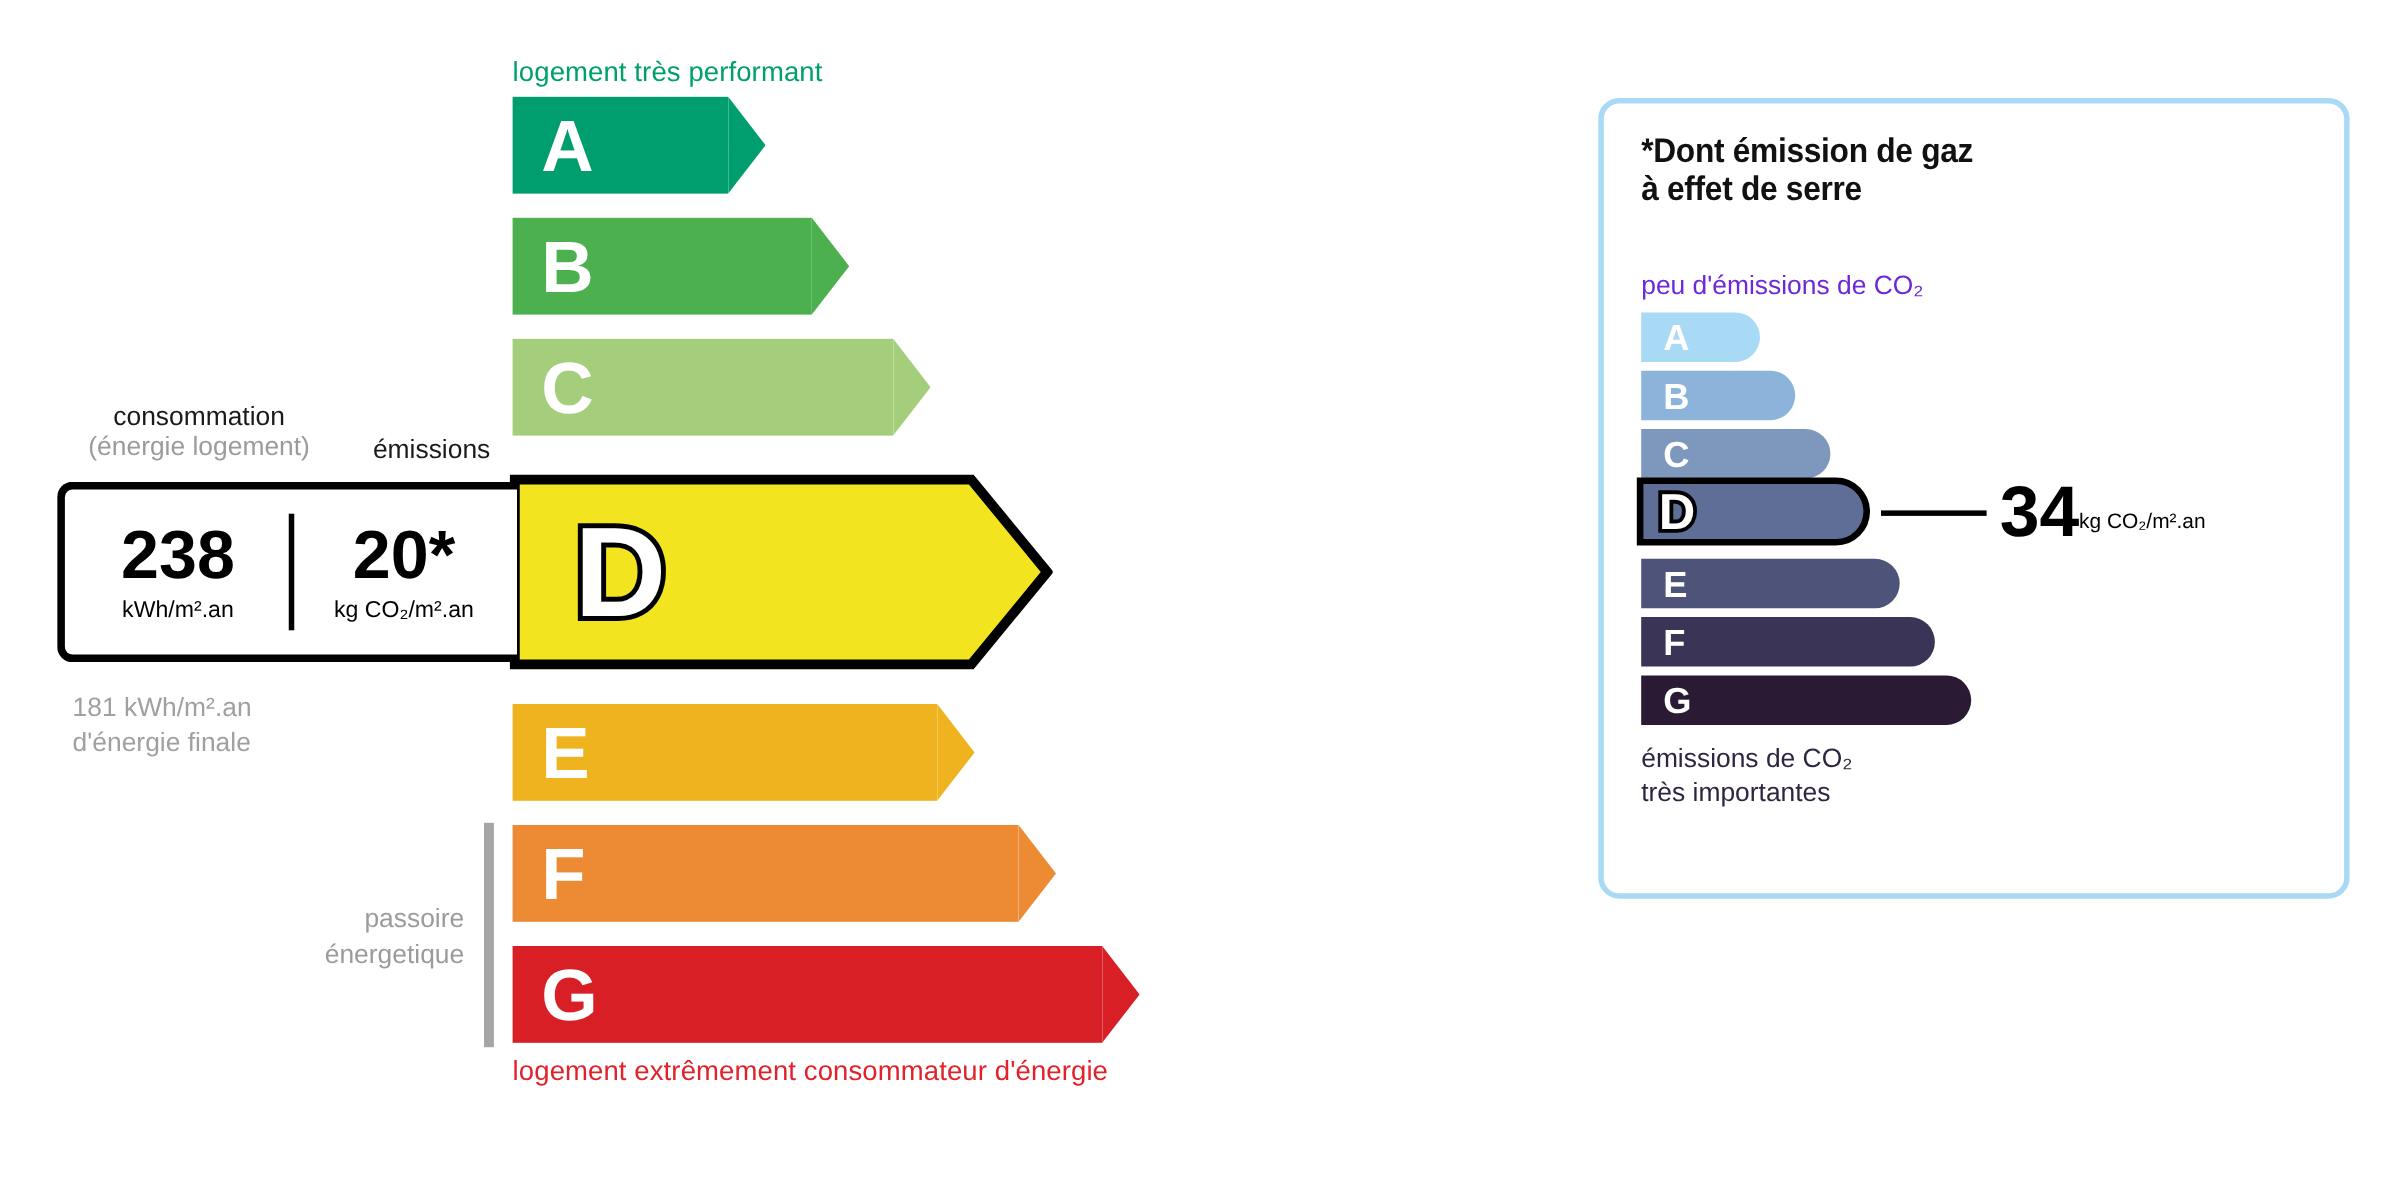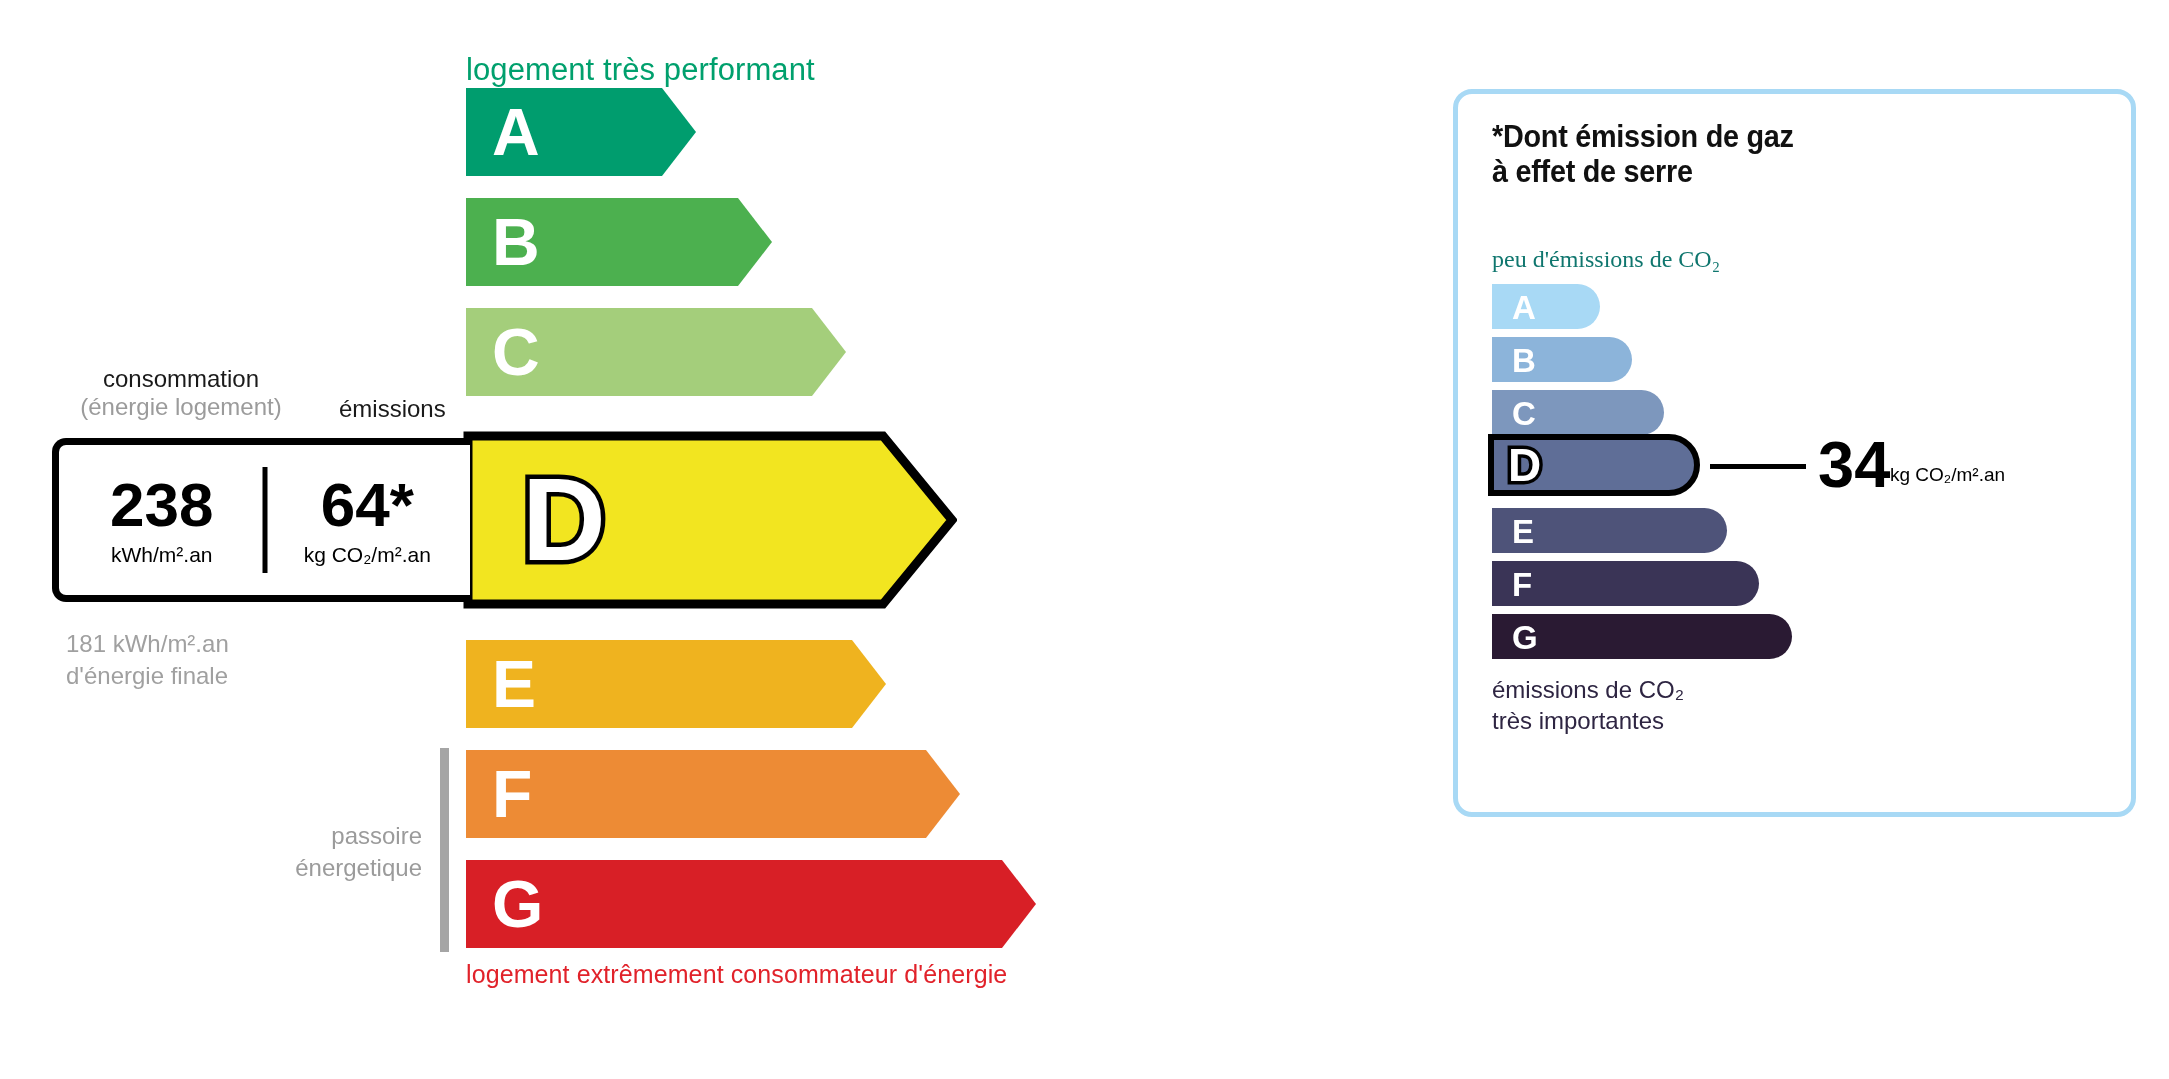--- a/index.html
+++ b/index.html
@@ -10,21 +10,21 @@
     overflow:hidden;
     position:relative;
   }
   .root{position:absolute;inset:0;}
 
   
   .dpe{position:absolute;left:0;top:0;width:1400px;height:1079px;}
 
   .top-caption{
     position:absolute;left:466px;top:52px;
-    font-size:31px;color:#00a06d;letter-spacing:.1px;white-space:nowrap;
+    font-size:25px;color:#00a06d;letter-spacing:.1px;white-space:nowrap;
   }
   .bottom-caption{
     position:absolute;left:466px;top:960px;
     font-size:25px;color:#e1222a;letter-spacing:.1px;white-space:nowrap;
   }
 
   
   .band{
     position:absolute;
     height:88px;
@@ -108,21 +108,21 @@
     border:5px solid #a8d9f5;border-radius:19px;background:#fff;box-sizing:border-box;
   }
   .ges-title{
     position:absolute;left:34px;top:25px;
     font-size:31px;font-weight:bold;color:#111;line-height:1.13;
     white-space:pre-line;letter-spacing:-.3px;
     font-family:"Liberation Sans Narrow","Liberation Sans",sans-serif;
     transform:scaleX(.93);transform-origin:left top;
   }
   .ges-top-caption{
-    position:absolute;left:34px;top:152px;font-size:24px;color:#0f766e;white-space:nowrap;font-family:Liberation Serif, serif;
+    position:absolute;left:34px;top:152px;font-size:24px;color:#6d28d9;white-space:nowrap;
   }
   .ges-bottom-caption{
     position:absolute;left:34px;top:580px;font-size:24px;color:#2e2542;
     line-height:1.3;white-space:pre-line;
   }
 
   .ges-bar{
     position:absolute;left:34px;height:45px;border-radius:0 24px 24px 0;
   }
   .ges-bar .gl{
@@ -191,21 +191,21 @@
 
     <div id="d-row">
 
       <div class="d-leftbox">
         <div class="half l">
           <div class="big">238</div>
           <div class="unit">kWh/m².an</div>
         </div>
         <div class="d-divider"></div>
         <div class="half r">
-          <div class="big">64*</div>
+          <div class="big">20*</div>
           <div class="unit">kg CO₂/m².an</div>
         </div>
       </div>
 
       <svg class="d-arrow" viewBox="0 0 494 184" preserveAspectRatio="none">
         <polygon points="5,8 420,8 489,92 420,176 5,176" fill="#f2e520" stroke="#000" stroke-width="9" stroke-linejoin="miter"></polygon>
       </svg>
       <div class="d-letter">D</div>
     </div>
 

